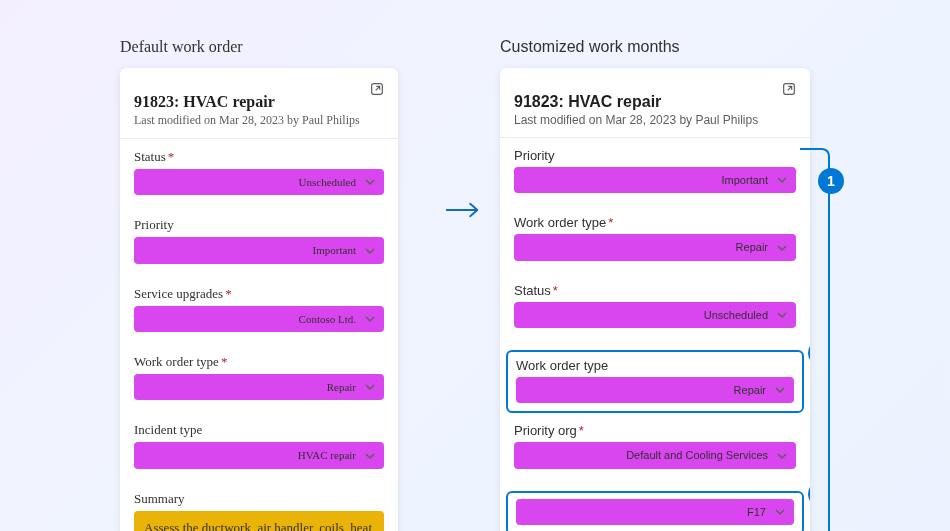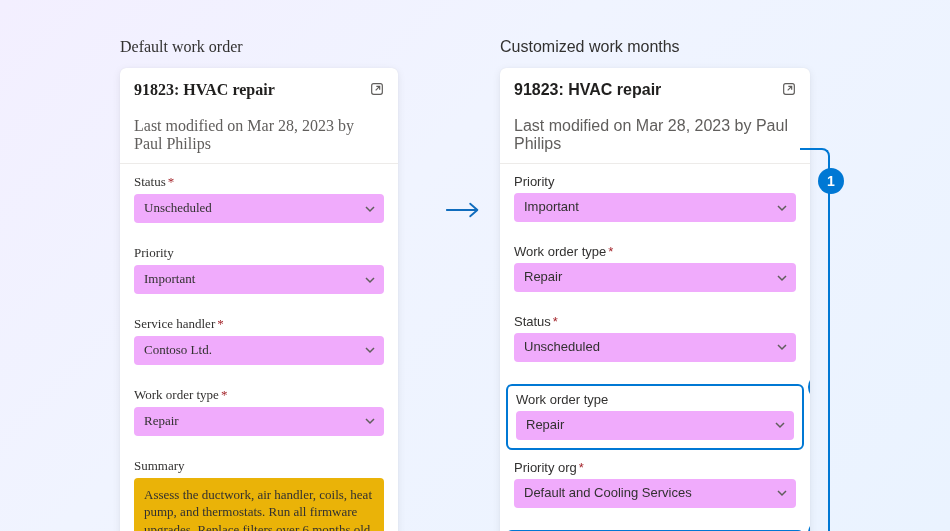--- a/index.html
+++ b/index.html
@@ -36,34 +36,34 @@
     top: 38px;
     width: 310px;
   }
   .card {
     background: #ffffff;
     border-radius: 6px;
     box-shadow: 0 2px 8px rgba(0,0,0,0.08), 0 0 1px rgba(0,0,0,0.1);
     overflow: hidden;
   }
   .card-header {
-    padding: 12px 14px 10px 14px;
+    padding: 24px 14px 10px 14px;
     border-bottom: 1px solid #edebe9;
     position: relative;
   }
   .card-title {
     font-size: 16px;
     font-weight: 600;
     color: #201f1e;
     line-height: 1.2;
   }
   .card-sub {
-    font-size: 16px;
+    font-size: 12px;
     color: #605e5c;
-    margin-top: 18px;
+    margin-top: 2px;
   }
   .open-icon {
     position: absolute;
     right: 10px;
     top: 10px;
     width: 22px;
     height: 22px;
     display: flex;
     align-items: center;
     justify-content: center;
@@ -77,27 +77,28 @@
     margin-bottom: 22px;
   }
   .field-label {
     font-size: 13px;
     color: #323130;
     margin-bottom: 4px;
     display: block;
   }
   .req { color: #a4262c; margin-left: 2px; }
   .select {
-    background: #f0abfc;
+    background: #d946ef;
     border-radius: 4px;
     padding: 6px 28px 6px 10px;
-    font-size: 13px;
+    font-size: 11px;
     color: #323130;
     position: relative;
     line-height: 1.3;
+    text-align: right;
   }
   .select .chev {
     position: absolute;
     right: 8px;
     top: 50%;
     transform: translateY(-50%);
     color: #605e5c;
   }
   .select .chev svg { width: 12px; height: 12px; display:block; }
   .textarea {
@@ -195,34 +196,45 @@
           <div class="select">
             <span>Important</span>
             <span class="chev">
                 <svg viewBox="0 0 12 12">
                   <path d="M2 4 L6 8 L10 4" fill="none" stroke="currentColor" stroke-width="1.5"></path>
                 </svg>
               </span>
           </div>
         </div>
         <div class="field">
-          <span class="field-label"><span>Service handler</span><span class="req">*</span></span>
+          <span class="field-label"><span>Service upgrades</span><span class="req">*</span></span>
           <div class="select">
             <span>Contoso Ltd.</span>
             <span class="chev">
                 <svg viewBox="0 0 12 12">
                   <path d="M2 4 L6 8 L10 4" fill="none" stroke="currentColor" stroke-width="1.5"></path>
                 </svg>
               </span>
           </div>
         </div>
         <div class="field">
           <span class="field-label"><span>Work order type</span><span class="req">*</span></span>
           <div class="select">
             <span>Repair</span>
+            <span class="chev">
+                <svg viewBox="0 0 12 12">
+                  <path d="M2 4 L6 8 L10 4" fill="none" stroke="currentColor" stroke-width="1.5"></path>
+                </svg>
+              </span>
+          </div>
+        </div>
+        <div class="field">
+          <span class="field-label">Incident type</span>
+          <div class="select">
+            <span>HVAC repair</span>
             <span class="chev">
                 <svg viewBox="0 0 12 12">
                   <path d="M2 4 L6 8 L10 4" fill="none" stroke="currentColor" stroke-width="1.5"></path>
                 </svg>
               </span>
           </div>
         </div>
         <div class="field" style="margin-bottom:0">
           <span class="field-label">Summary</span>
           <div class="textarea">Assess the ductwork, air handler, coils, heat pump, and thermostats. Run all firmware upgrades. Replace filters over 6 months old.</div>

